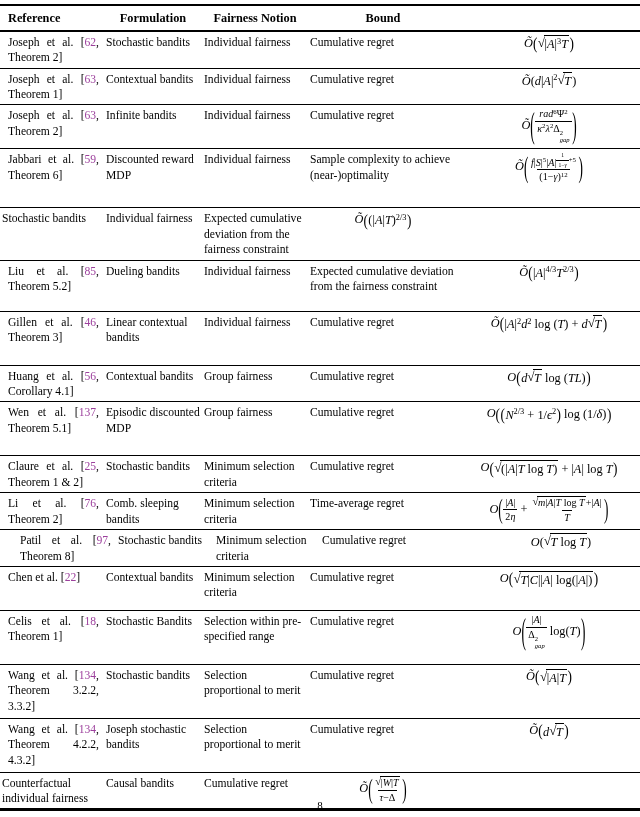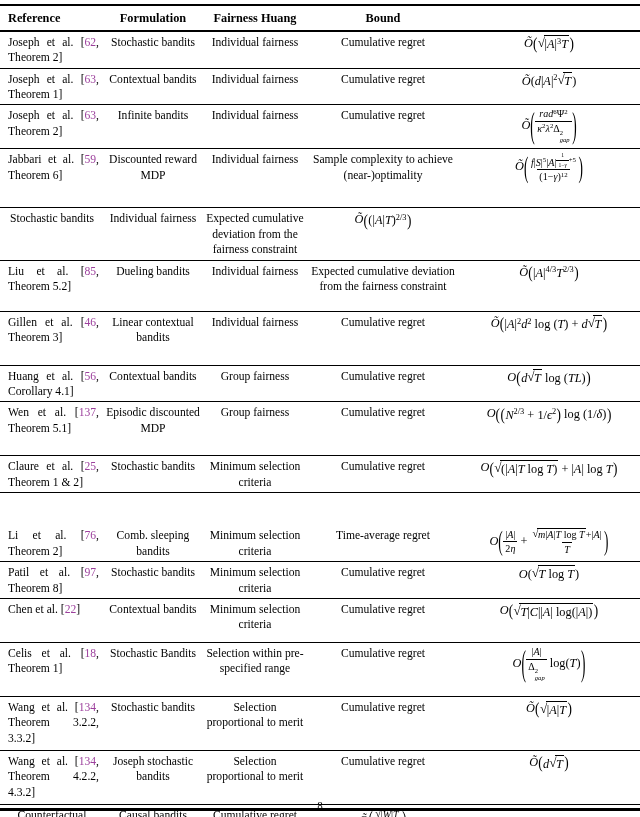--- a/index.html
+++ b/index.html
@@ -19,21 +19,21 @@
   .th { font-weight: bold; font-size: 12.3px; text-align: center; line-height: 1.2; }
   .th.first { text-align: left; padding-left: 8px; }
 
   .trow {
     display: grid; grid-template-columns: 104px 98px 106px 150px 182px;
     border-bottom: 1.4px solid #000;
   }
   .trow:last-child { border-bottom: 0; }
   .cell { font-size: 11.6px; line-height: 1.33; padding-top: 3px; padding-bottom: 2px; }
   .c-ref  { padding-left: 8px; padding-right: 5px; text-align: justify; }
-  .c-form, .c-fair, .c-perf { text-align: center; padding-left: 2px; padding-right: 2px; }
+  .c-form, .c-fair, .c-perf { padding-left: 2px; padding-right: 2px; }
   .c-bound { display: flex; justify-content: center; align-items: flex-start; padding-top: 3px; }
   .cite { cursor: pointer; }
 
   
   .m { font-size: 12.3px; flex: 0 0 auto; white-space: pre; }
   .mrow { white-space: pre; }
   .mi { font-style: italic; white-space: pre; }
   .mr { white-space: pre; }
   .rm, .rm * { font-style: normal !important; }
   .sup { font-size: 0.68em; vertical-align: 0.55em; line-height: 1; display: inline-block; }
@@ -58,21 +58,21 @@
   .page-num { position: absolute; left: 0; top: 799px; width: 640px; text-align: center; font-size: 11px; z-index: 2; }
 </style>
 </head>
 <body>
 
 <div class="page">
   <div class="tbl">
     <div class="thead">
       <div class="th first">Reference</div>
       <div class="th">Formulation</div>
-      <div class="th">Fairness Huang</div>
+      <div class="th">Fairness Notion</div>
       <div class="th">Bound</div>
     </div>
     <div id="tbody">
         <div class="trow" style="min-height: 32px;">
     <div class="cell c-ref"><span class="ref-pre">Joseph et al. [</span><span class="cite" style="color: rgb(156, 63, 156);">62</span><span class="ref-post">, Theorem 2]</span></div>
     <div class="cell c-form">Stochastic bandits</div>
     <div class="cell c-fair">Individual fairness</div>
     <div class="cell c-perf">Cumulative regret</div>
     <div class="cell c-bound">
             <span class="m"><span class="mrow"><span class="mi">Õ</span><span class="bgroup"><span class="bparen" style="transform: scaleY(1.294);">(</span><span class="bg-c"><span class="mrow"><span class="sqrt"><span class="rsign">√</span><span class="srad"><span class="mrow"><span class="mr">|</span><span class="mi">A</span><span class="mr">|</span><span class="sup"><span class="mrow"><span class="mr">3</span></span></span><span class="mi">T</span></span></span></span></span></span><span class="bparen" style="transform: scaleY(1.294);">)</span></span></span></span>
@@ -151,30 +151,30 @@
   </div>
         <div class="trow" style="min-height: 36px;">
     <div class="cell c-ref"><span class="ref-pre">Claure et al. [</span><span class="cite" style="color: rgb(156, 63, 156);">25</span><span class="ref-post">, Theorem 1 &amp; 2]</span></div>
     <div class="cell c-form">Stochastic bandits</div>
     <div class="cell c-fair">Minimum selection criteria</div>
     <div class="cell c-perf">Cumulative regret</div>
     <div class="cell c-bound">
             <span class="m"><span class="mrow"><span class="mi">O</span><span class="bgroup"><span class="bparen" style="transform: scaleY(1.294);">(</span><span class="bg-c"><span class="mrow"><span class="sqrt"><span class="rsign">√</span><span class="srad"><span class="mrow"><span class="mr">(|</span><span class="mi">A</span><span class="mr">|</span><span class="mi">T</span><span class="rm"><span class="mrow"><span class="mr"> </span><span class="mi">log</span><span class="mr"> </span></span></span><span class="mi">T</span><span class="mr">)</span></span></span></span><span class="mr"> + |</span><span class="mi">A</span><span class="mr">|</span><span class="rm"><span class="mrow"><span class="mr"> </span><span class="mi">log</span><span class="mr"> </span></span></span><span class="mi">T</span></span></span><span class="bparen" style="transform: scaleY(1.294);">)</span></span></span></span>
           </div>
   </div>
-        <div class="trow" style="min-height: 37px; margin-top: 32px;">
+        <div class="trow" style="min-height: 37px;">
     <div class="cell c-ref"><span class="ref-pre">Li et al. [</span><span class="cite" style="color: rgb(156, 63, 156);">76</span><span class="ref-post">, Theorem 2]</span></div>
     <div class="cell c-form">Comb. sleeping bandits</div>
     <div class="cell c-fair">Minimum selection criteria</div>
     <div class="cell c-perf">Time-average regret</div>
     <div class="cell c-bound">
             <span class="m"><span class="mrow"><span class="mi">O</span><span class="bgroup"><span class="bparen" style="transform: scaleY(2.029);">(</span><span class="bg-c"><span class="mrow"><span class="frac"><span class="fnum"><span class="mrow"><span class="mr">|</span><span class="mi">A</span><span class="mr">|</span></span></span><span class="fden"><span class="mrow"><span class="mr">2</span><span class="mi">η</span></span></span></span><span class="mr"> + </span><span class="frac"><span class="fnum"><span class="mrow"><span class="sqrt"><span class="rsign">√</span><span class="srad"><span class="mrow"><span class="mi">m</span><span class="mr">|</span><span class="mi">A</span><span class="mr">|</span><span class="mi">T</span><span class="rm"><span class="mrow"><span class="mr"> </span><span class="mi">log</span><span class="mr"> </span></span></span><span class="mi">T</span></span></span></span><span class="mr">+|</span><span class="mi">A</span><span class="mr">|</span></span></span><span class="fden"><span class="mrow"><span class="mi">T</span></span></span></span></span></span><span class="bparen" style="transform: scaleY(2.029);">)</span></span></span></span>
           </div>
   </div>
-        <div class="trow" style="min-height: 34px;">
+        <div class="trow" style="min-height: 34px; padding-left: 12px;">
     <div class="cell c-ref"><span class="ref-pre">Patil et al. [</span><span class="cite" style="color: rgb(156, 63, 156);">97</span><span class="ref-post">, Theorem 8]</span></div>
     <div class="cell c-form">Stochastic bandits</div>
     <div class="cell c-fair">Minimum selection criteria</div>
     <div class="cell c-perf">Cumulative regret</div>
     <div class="cell c-bound">
             <span class="m"><span class="mrow"><span class="mi">O</span><span class="mr">(</span><span class="sqrt"><span class="rsign">√</span><span class="srad"><span class="mrow"><span class="mi">T</span><span class="rm"><span class="mrow"><span class="mr"> </span><span class="mi">log</span><span class="mr"> </span></span></span><span class="mi">T</span></span></span></span><span class="mr">)</span></span></span>
           </div>
   </div>
         <div class="trow" style="min-height: 44px;">
     <div class="cell c-ref"><span class="ref-pre">Chen et al. [</span><span class="cite" style="color: rgb(156, 63, 156);">22</span><span class="ref-post">]</span></div>

